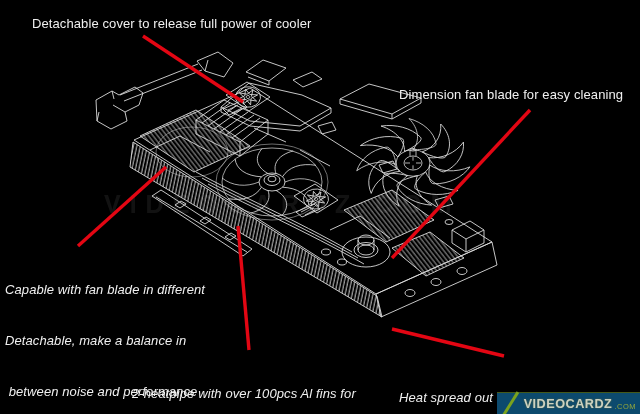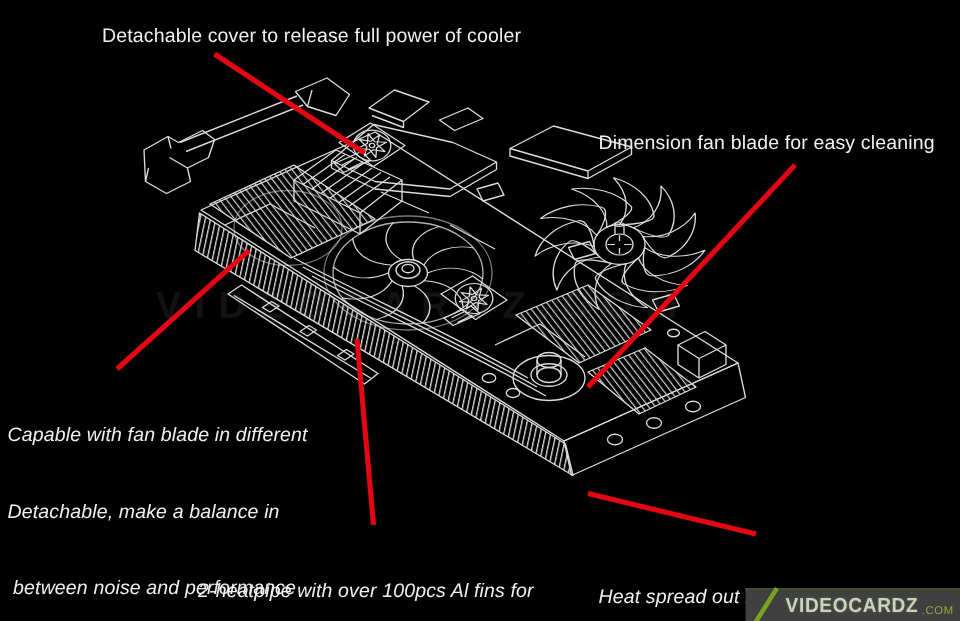--- a/index.html
+++ b/index.html
@@ -5,34 +5,34 @@
   html,body{margin:0;padding:0;background:#000;}
   #stage{
     position:relative;width:640px;height:414px;background:#000;overflow:hidden;
     font-family:"Liberation Sans", sans-serif;
   }
   .anno{
     position:absolute;color:#f0f0f0;font-size:13px;line-height:17px;
     white-space:pre;letter-spacing:0.1px;
   }
   .anno span{display:block;white-space:pre;font-style:italic;}
-  #anno-cover{left:32px;top:15px;margin-left:36px;}
+  #anno-cover{left:32px;top:15px;}
   #anno-fanblade{left:399px;top:86px;}
   #anno-dimension{left:5px;top:247px;}
   #anno-heatpipe{left:132px;top:351px;}
   #anno-heatspread{left:399px;top:355px;}
   #watermark{
     position:absolute;left:104px;top:190px;width:460px;
     font-size:25px;font-weight:bold;letter-spacing:9px;
     color:#ffffff;opacity:0.07;white-space:nowrap;
   }
   #drawing{position:absolute;left:0;top:0;}
   #logo{
     position:absolute;right:0;bottom:0;width:143px;height:22px;
-    background:#404040;border-top:1px solid #44591a;
+    background:#0c4a6e;border-top:1px solid #44591a;
     display:flex;align-items:center;justify-content:flex-end;
     padding:0;box-sizing:border-box;z-index:5;
   }
   #logo-slash{
     position:absolute;left:12px;top:-3px;width:3px;height:28px;
     background:#7aa21e;transform:rotate(32deg);
   }
   #logo-text{
     font-size:13.5px;font-weight:bold;color:#ccd2c2;letter-spacing:0.5px;
     transform:scaleX(0.94);transform-origin:right;

